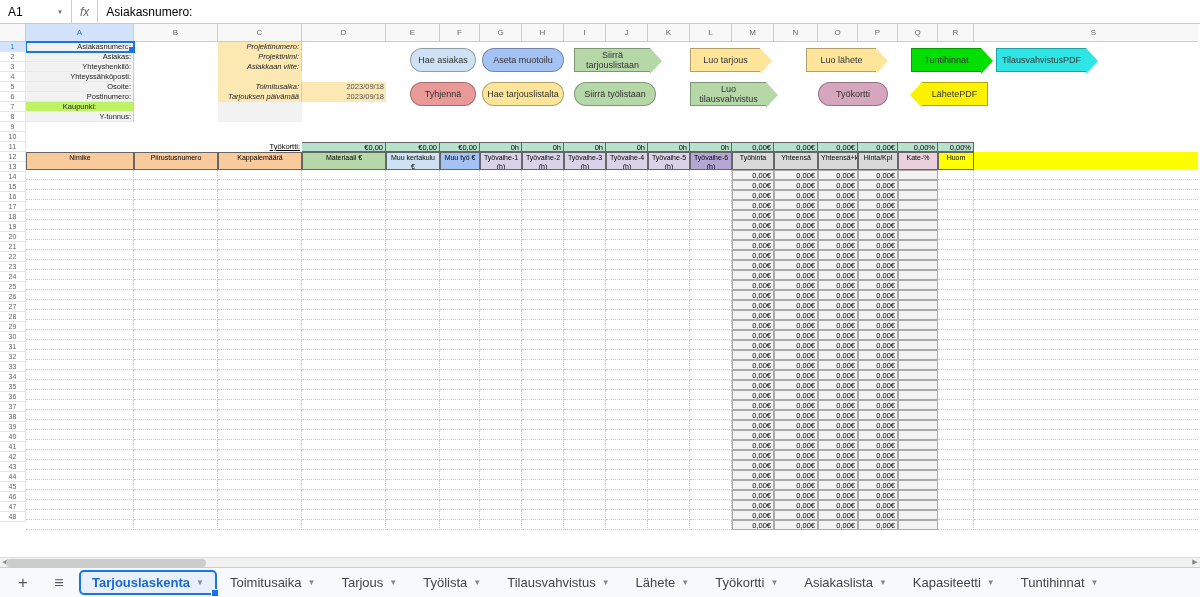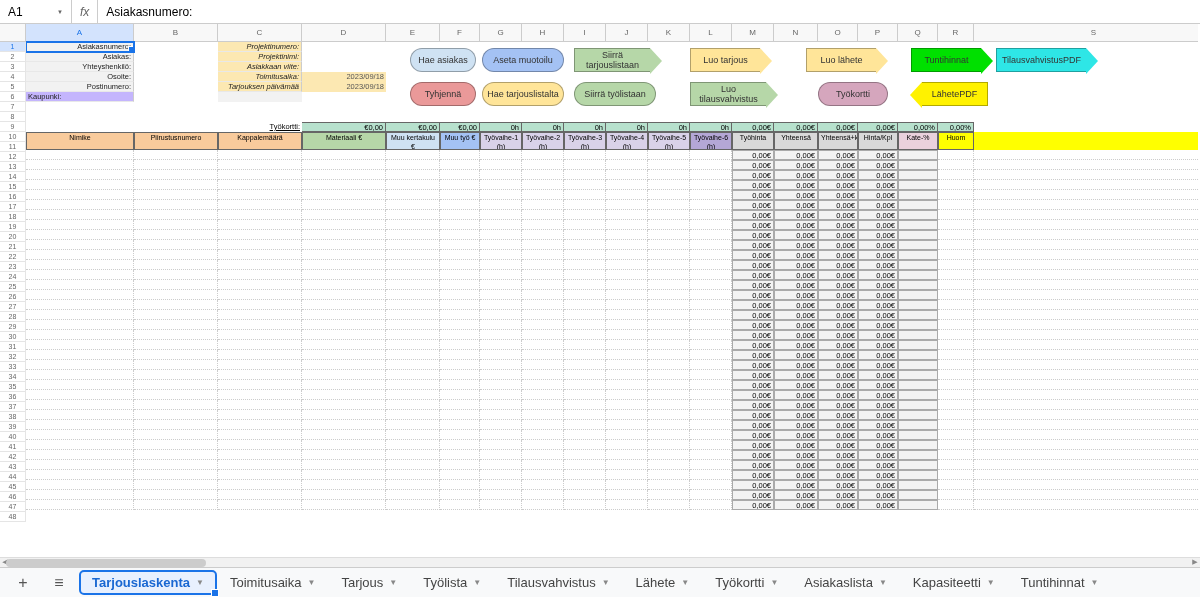--- a/index.html
+++ b/index.html
@@ -287,20 +287,41 @@
           <div class="cell cL" style="border-bottom: none; border-right: none;"></div>
           <div class="cell cM" style="border-bottom: none; border-right: none;"></div>
           <div class="cell cN" style="border-bottom: none; border-right: none;"></div>
           <div class="cell cO" style="border-bottom: none; border-right: none;"></div>
           <div class="cell cP" style="border-bottom: none; border-right: none;"></div>
           <div class="cell cQ" style="border-bottom: none; border-right: none;"></div>
           <div class="cell cR" style="border-bottom: none; border-right: none;"></div>
           <div class="cell cS" style="border-bottom: none; border-right: none;"></div>
         </div>
         <div class="row lbl-row">
+          <div class="cell cA" style="border-bottom: 1px solid rgb(232, 232, 232); border-right: 1px solid rgb(204, 204, 204); background: rgb(242, 242, 242); text-align: right;">Yhteyssähköposti:</div>
+          <div class="cell cB" style="border-bottom: none; border-right: none; background: rgb(255, 255, 255);"></div>
+          <div class="cell cC" style="border-bottom: none; border-right: none; background: rgb(252, 232, 178);"></div>
+          <div class="cell cD" style="border-bottom: none; border-right: none; background: rgb(255, 255, 255);"></div>
+          <div class="cell cE" style="border-bottom: none; border-right: none;"></div>
+          <div class="cell cF" style="border-bottom: none; border-right: none;"></div>
+          <div class="cell cG" style="border-bottom: none; border-right: none;"></div>
+          <div class="cell cH" style="border-bottom: none; border-right: none;"></div>
+          <div class="cell cI" style="border-bottom: none; border-right: none;"></div>
+          <div class="cell cJ" style="border-bottom: none; border-right: none;"></div>
+          <div class="cell cK" style="border-bottom: none; border-right: none;"></div>
+          <div class="cell cL" style="border-bottom: none; border-right: none;"></div>
+          <div class="cell cM" style="border-bottom: none; border-right: none;"></div>
+          <div class="cell cN" style="border-bottom: none; border-right: none;"></div>
+          <div class="cell cO" style="border-bottom: none; border-right: none;"></div>
+          <div class="cell cP" style="border-bottom: none; border-right: none;"></div>
+          <div class="cell cQ" style="border-bottom: none; border-right: none;"></div>
+          <div class="cell cR" style="border-bottom: none; border-right: none;"></div>
+          <div class="cell cS" style="border-bottom: none; border-right: none;"></div>
+        </div>
+        <div class="row lbl-row">
           <div class="cell cA" style="border-bottom: 1px solid rgb(232, 232, 232); border-right: 1px solid rgb(204, 204, 204); background: rgb(242, 242, 242); text-align: right;">Osoite:</div>
           <div class="cell cB" style="border-bottom: none; border-right: none; background: rgb(255, 255, 255);"></div>
           <div class="cell cC" style="border-bottom: 1px solid rgb(232, 232, 232); border-right: 1px solid rgb(204, 204, 204); background: rgb(252, 232, 178); text-align: right;">Toimitusaika:</div>
           <div class="cell cD date" style="border-bottom: none; border-right: none; text-align: right;">2023/09/18</div>
           <div class="cell cE" style="border-bottom: none; border-right: none;"></div>
           <div class="cell cF" style="border-bottom: none; border-right: none;"></div>
           <div class="cell cG" style="border-bottom: none; border-right: none;"></div>
           <div class="cell cH" style="border-bottom: none; border-right: none;"></div>
           <div class="cell cI" style="border-bottom: none; border-right: none;"></div>
           <div class="cell cJ" style="border-bottom: none; border-right: none;"></div>
@@ -329,21 +350,42 @@
           <div class="cell cL" style="border-bottom: none; border-right: none;"></div>
           <div class="cell cM" style="border-bottom: none; border-right: none;"></div>
           <div class="cell cN" style="border-bottom: none; border-right: none;"></div>
           <div class="cell cO" style="border-bottom: none; border-right: none;"></div>
           <div class="cell cP" style="border-bottom: none; border-right: none;"></div>
           <div class="cell cQ" style="border-bottom: none; border-right: none;"></div>
           <div class="cell cR" style="border-bottom: none; border-right: none;"></div>
           <div class="cell cS" style="border-bottom: none; border-right: none;"></div>
         </div>
         <div class="row lbl-row">
-          <div class="cell cA" style="border-bottom: 1px solid rgb(232, 232, 232); border-right: 1px solid rgb(204, 204, 204); background: #c4b5fd; text-align: left;">Kaupunki:</div>
+          <div class="cell cA" style="border-bottom: 1px solid rgb(232, 232, 232); border-right: 1px solid rgb(204, 204, 204); background: #bef264; text-align: center;">Kaupunki:</div>
+          <div class="cell cB" style="border-bottom: none; border-right: none; background: rgb(255, 255, 255);"></div>
+          <div class="cell cC" style="border-bottom: none; border-right: none;"></div>
+          <div class="cell cD" style="border-bottom: none; border-right: none;"></div>
+          <div class="cell cE" style="border-bottom: none; border-right: none;"></div>
+          <div class="cell cF" style="border-bottom: none; border-right: none;"></div>
+          <div class="cell cG" style="border-bottom: none; border-right: none;"></div>
+          <div class="cell cH" style="border-bottom: none; border-right: none;"></div>
+          <div class="cell cI" style="border-bottom: none; border-right: none;"></div>
+          <div class="cell cJ" style="border-bottom: none; border-right: none;"></div>
+          <div class="cell cK" style="border-bottom: none; border-right: none;"></div>
+          <div class="cell cL" style="border-bottom: none; border-right: none;"></div>
+          <div class="cell cM" style="border-bottom: none; border-right: none;"></div>
+          <div class="cell cN" style="border-bottom: none; border-right: none;"></div>
+          <div class="cell cO" style="border-bottom: none; border-right: none;"></div>
+          <div class="cell cP" style="border-bottom: none; border-right: none;"></div>
+          <div class="cell cQ" style="border-bottom: none; border-right: none;"></div>
+          <div class="cell cR" style="border-bottom: none; border-right: none;"></div>
+          <div class="cell cS" style="border-bottom: none; border-right: none;"></div>
+        </div>
+        <div class="row lbl-row">
+          <div class="cell cA" style="border-bottom: 1px solid rgb(232, 232, 232); border-right: 1px solid rgb(204, 204, 204); background: rgb(242, 242, 242); text-align: right;">Y-tunnus:</div>
           <div class="cell cB" style="border-bottom: none; border-right: none; background: rgb(255, 255, 255);"></div>
           <div class="cell cC" style="border-bottom: none; border-right: none;"></div>
           <div class="cell cD" style="border-bottom: none; border-right: none;"></div>
           <div class="cell cE" style="border-bottom: none; border-right: none;"></div>
           <div class="cell cF" style="border-bottom: none; border-right: none;"></div>
           <div class="cell cG" style="border-bottom: none; border-right: none;"></div>
           <div class="cell cH" style="border-bottom: none; border-right: none;"></div>
           <div class="cell cI" style="border-bottom: none; border-right: none;"></div>
           <div class="cell cJ" style="border-bottom: none; border-right: none;"></div>
           <div class="cell cK" style="border-bottom: none; border-right: none;"></div>

